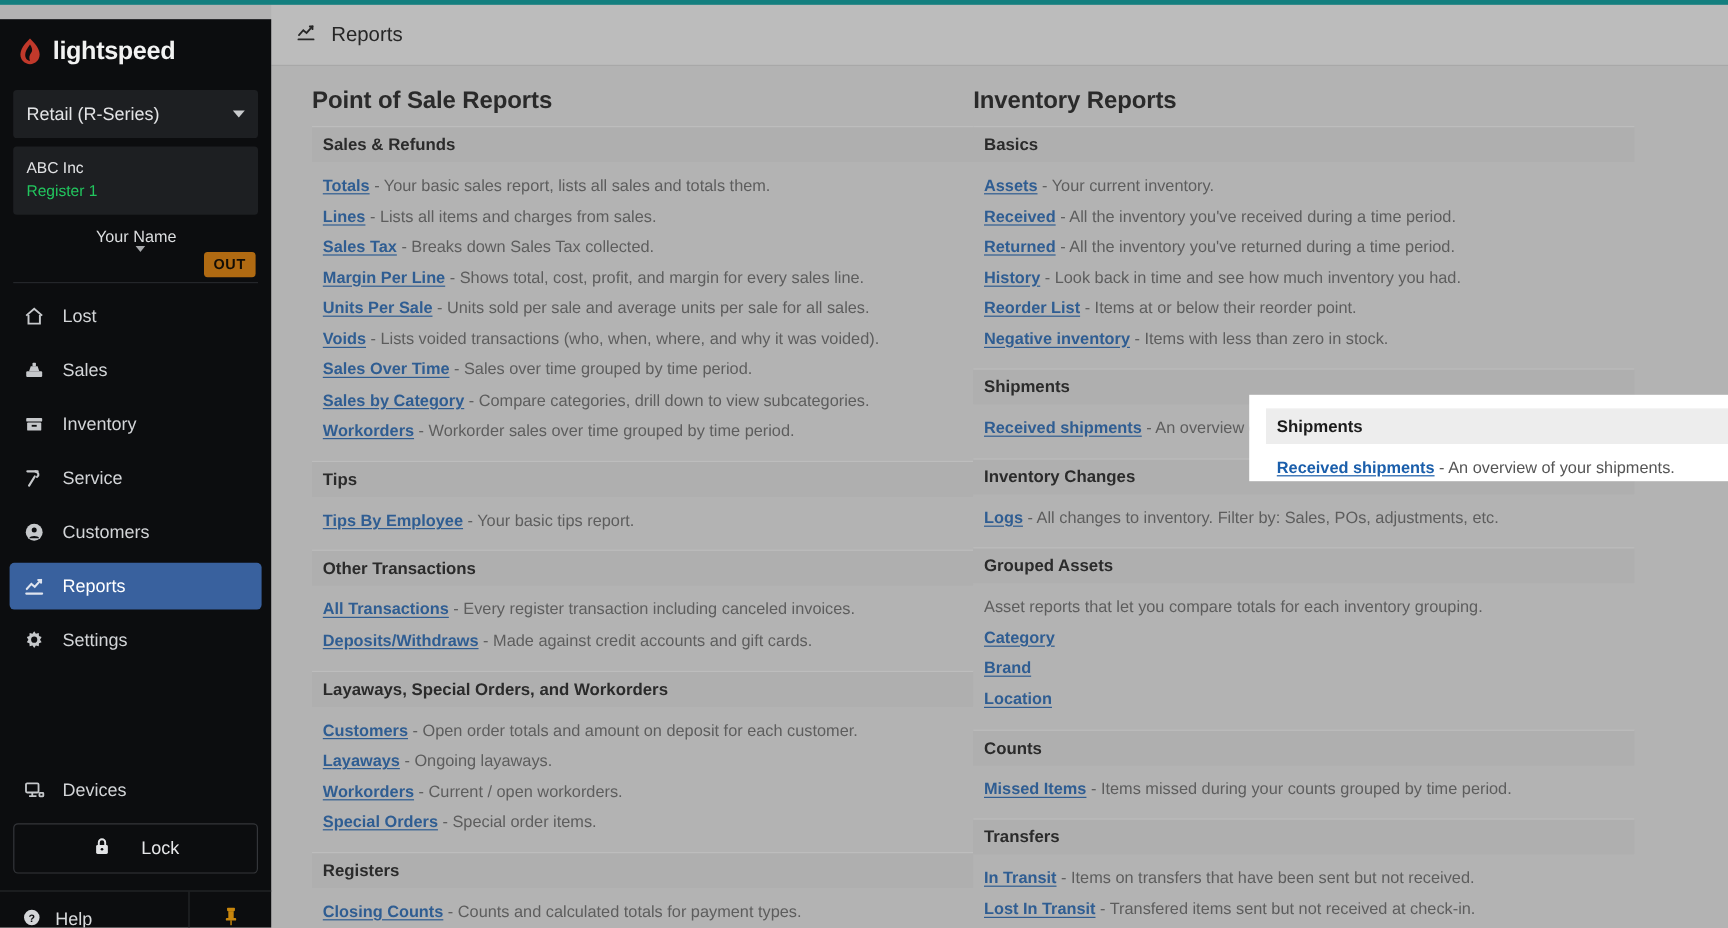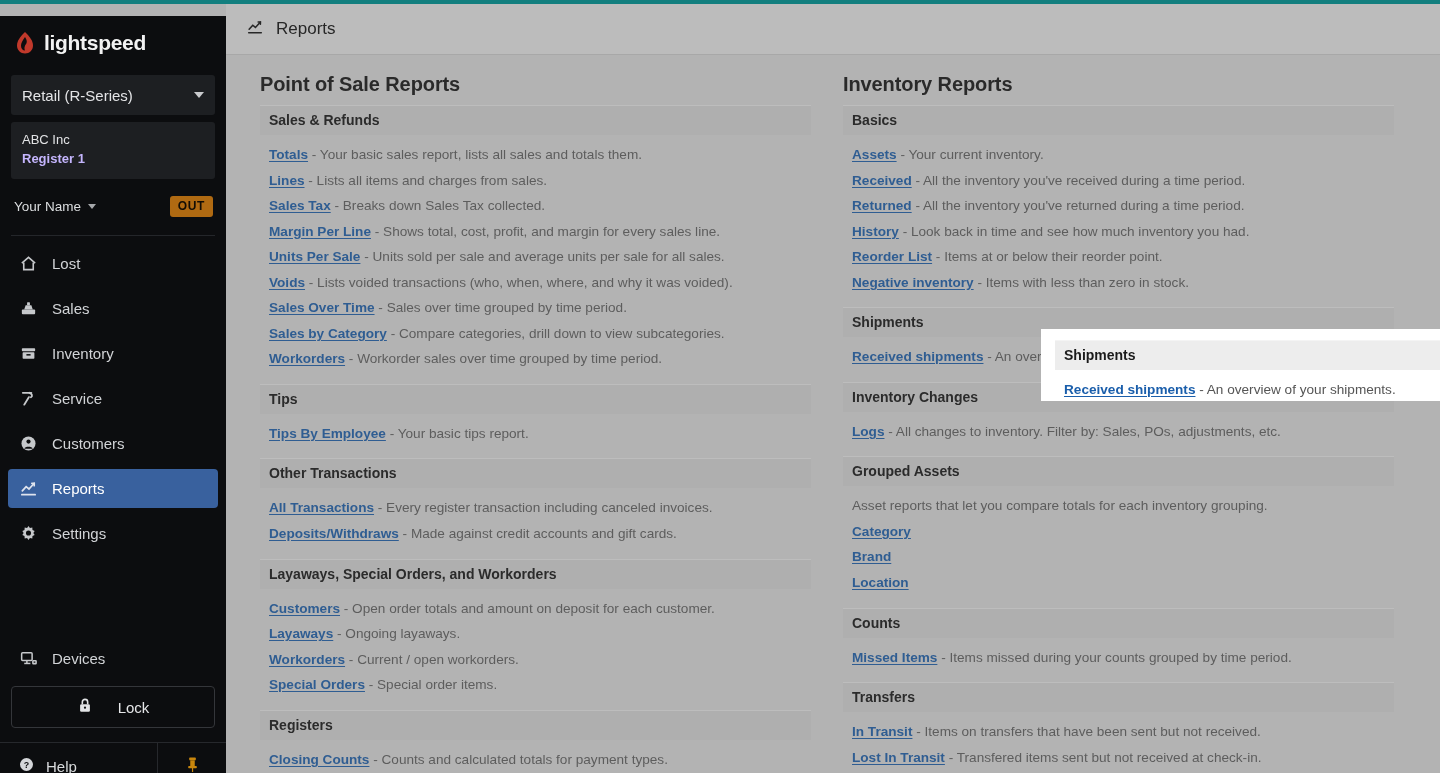--- a/index.html
+++ b/index.html
@@ -61,26 +61,27 @@
     border-top: 6px solid #c9cbcd;
   }
   .store-box {
     margin-top: 7px;
     background: #1d1f22;
     border-radius: 3px;
     padding: 9px 11px 10px;
     line-height: 1.45;
   }
   .store-name { font-size: 13px; color: #e2e3e5; }
-  .store-reg  { font-size: 13px; color: #c4b5fd; font-weight: 700; }
+  .store-reg  { font-size: 13px; color: #22c55e; font-weight: 400; }
   .user-row {
     margin-top: 11px;
     height: 34px;
     display: flex; align-items: center;
     padding: 0 2px 0 3px;
+    flex-direction: column;
   }
   .user-name { font-size: 13.5px; color: #dcdee0; }
   .user-caret {
     margin-left: 7px;
     width: 0; height: 0;
     border-left: 4.5px solid transparent;
     border-right: 4.5px solid transparent;
     border-top: 5.5px solid #a6a8ab;
   }
   .out-badge {
@@ -162,21 +163,20 @@
     border-bottom: 1px solid #a8a8a8;
     display: flex; align-items: center;
     padding-left: 20px;
     gap: 12px;
   }
   .topbar-title { font-size: 17px; color: #272727; }
 
   .content {
     position: relative;
     display: flex;
-    gap: 32px;
     padding: 18px 16px 0 34px;
     height: 717px;
     overflow: hidden;
   }
   .col { width: 551px; flex: 0 0 551px; }
 
   .col-title {
     font-size: 20px; font-weight: 700;
     color: #2a2a2a;
     margin-bottom: 9px;

